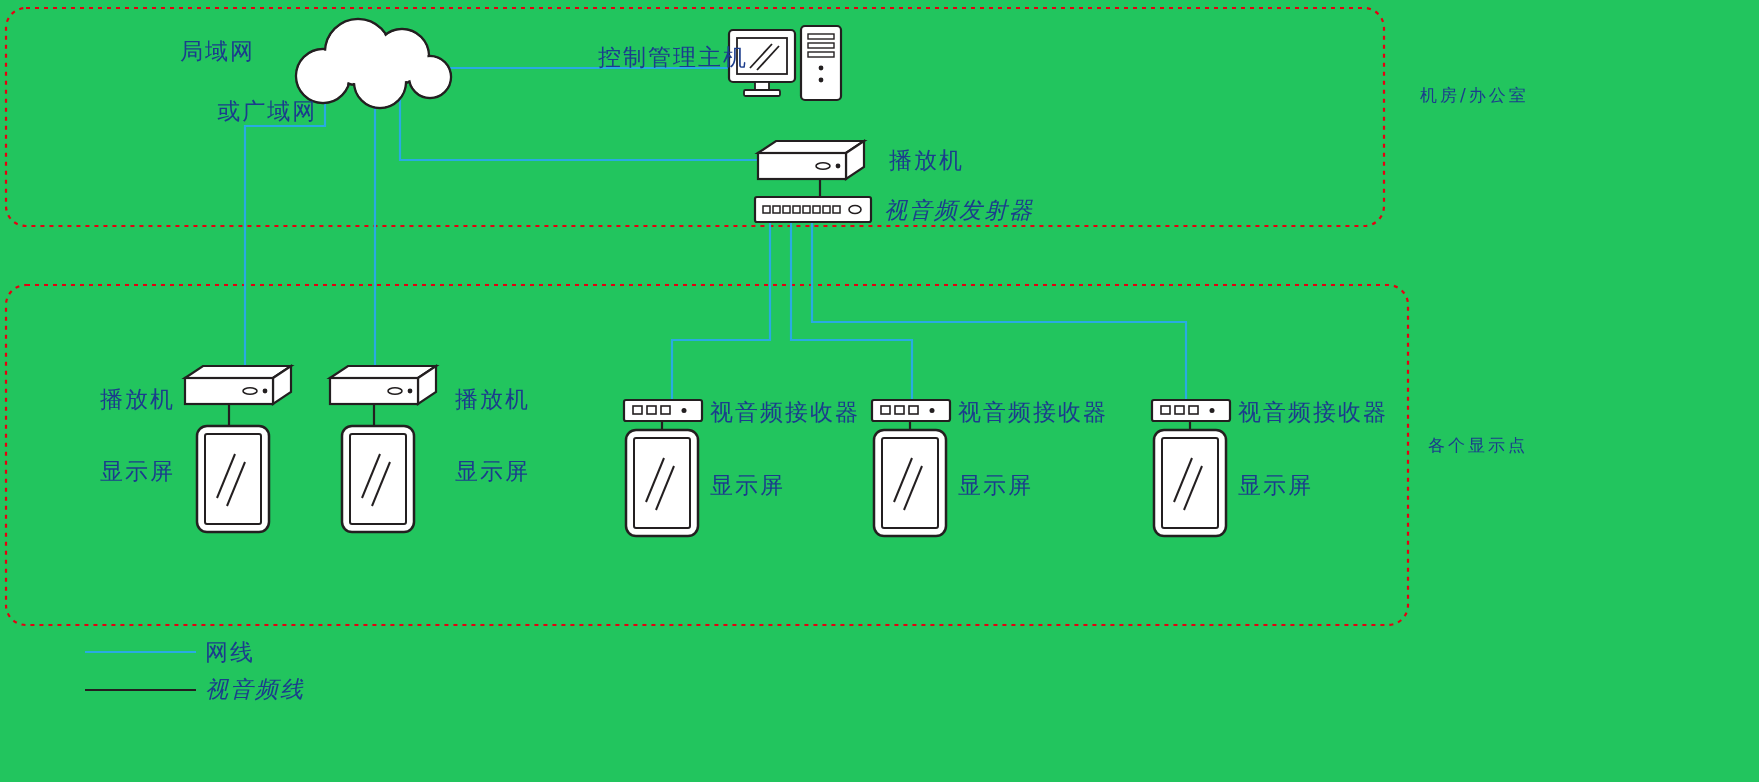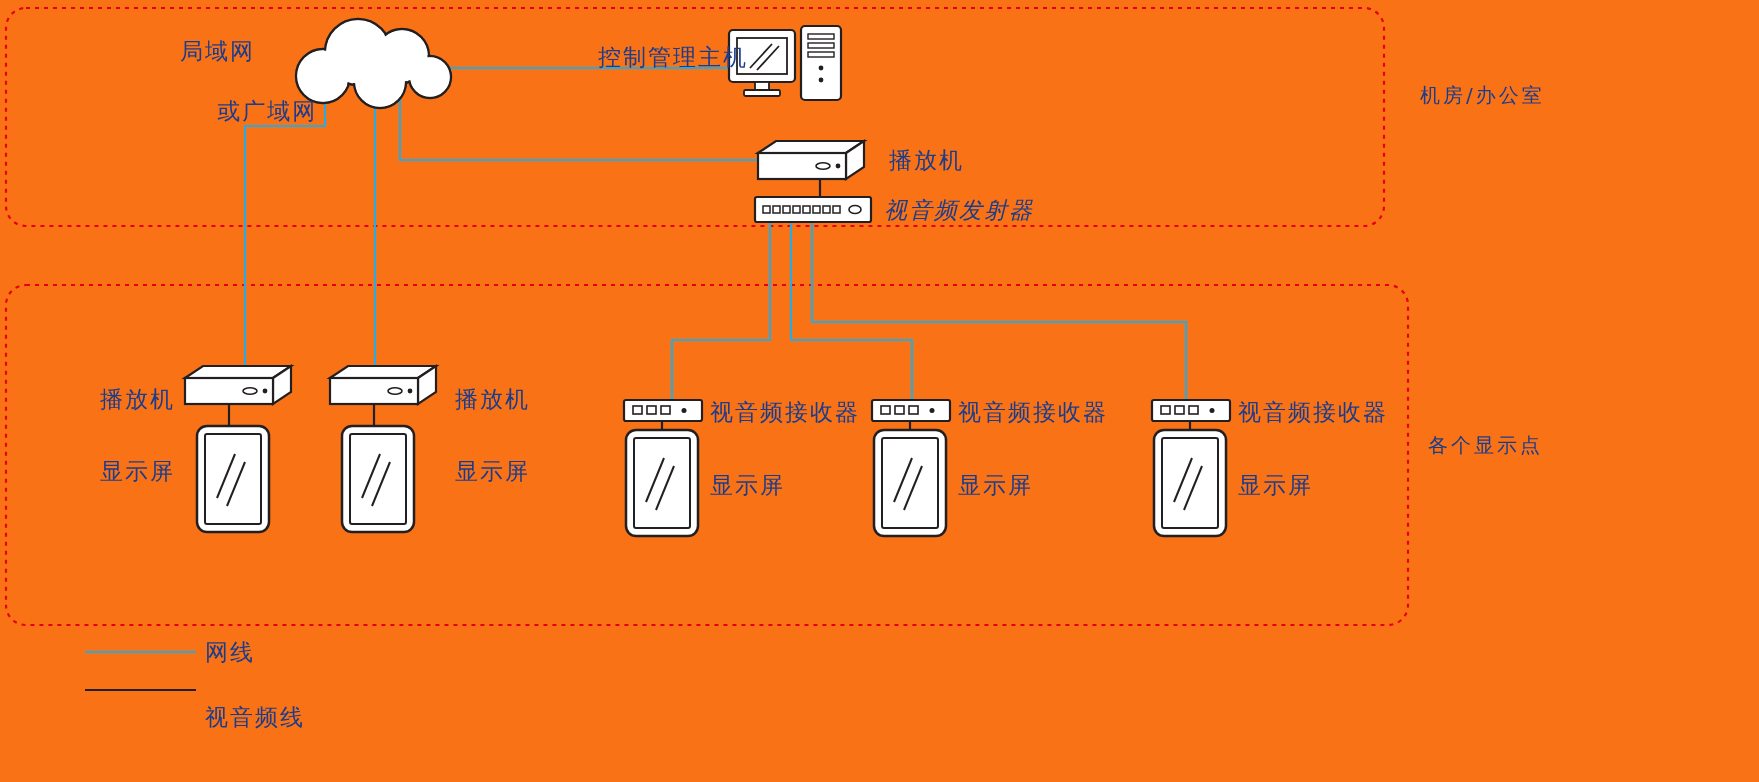--- a/index.html
+++ b/index.html
@@ -4,37 +4,37 @@
 <style>
   * { margin: 0; padding: 0; box-sizing: border-box; }
   body {
     font-family: "DejaVu Sans", "Liberation Sans", sans-serif;
     background: #ffffff;
   }
   .canvas {
     position: relative;
     width: 1759px;
     height: 782px;
-    background: #f97316;
+    background: #22c55e;
     overflow: hidden;
   }
   svg.layer {
     position: absolute;
     left: 0; top: 0;
     width: 1759px; height: 782px;
   }
   .lbl {
     position: absolute;
     color: #1b3c8c;
     font-size: 23px;
     letter-spacing: 2px;
     white-space: pre;
     line-height: 30px;
   }
-  .lbl.big { font-size: 20px; letter-spacing: 3px; }
+  .lbl.big { font-size: 17px; letter-spacing: 3px; }
 </style>
 </head>
 <body>
 
 <div class="canvas">
 
   <svg class="layer" viewBox="0 0 1759 782">
 
     <defs>
 
@@ -178,15 +178,15 @@
   <div class="lbl" style="left:1238px; top:397px;">视音频接收器</div>
 
   <div class="lbl" style="left:710px; top:470px;">显示屏</div>
 
   <div class="lbl" style="left:958px; top:470px;">显示屏</div>
 
   <div class="lbl" style="left:1238px; top:470px;">显示屏</div>
 
   <div class="lbl" style="left:205px; top:637px;">网线</div>
 
-  <div class="lbl" style="left:205px; top:702px;">视音频线</div>
+  <div class="lbl" style="left:205px; top:674px;font-style:italic;">视音频线</div>
 
 </div>
 
 </body></html>

